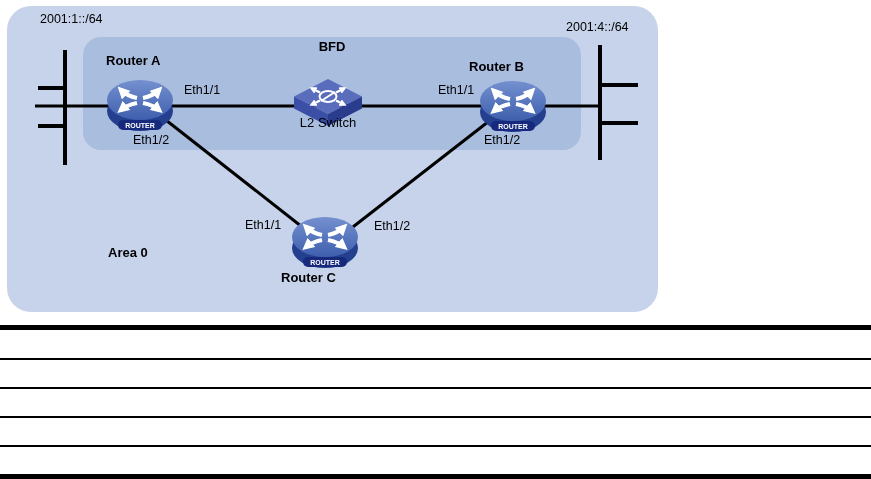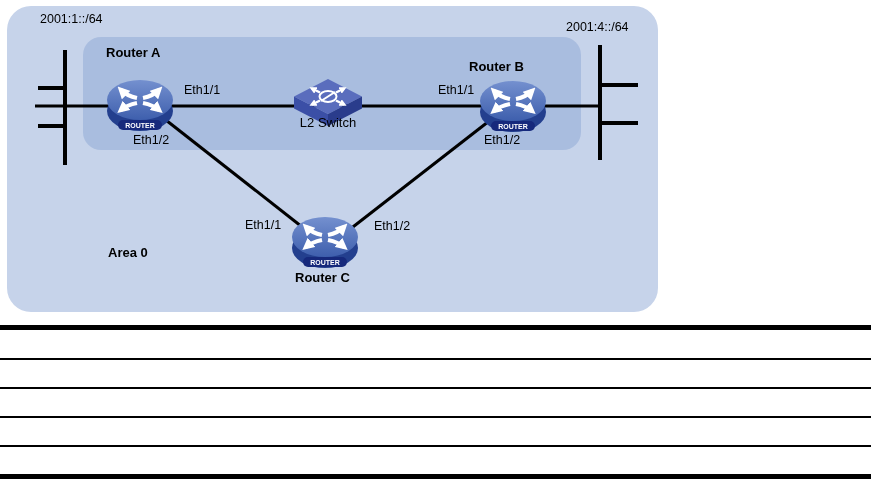--- a/index.html
+++ b/index.html
@@ -164,24 +164,25 @@
       <path d="M29,16.5 L21,12.5" marker-end="url(#ah)"></path>
       <path d="M45,16.5 L53,12.5" marker-end="url(#ah)"></path>
       <path d="M29,24.5 L21,28.5" marker-end="url(#ah)"></path>
       <path d="M45,24.5 L53,28.5" marker-end="url(#ah)"></path>
     </g>
   </svg>
 
   <div class="lbl" style="left:40px; top:13px;">2001:1::/64</div>
   <div class="lbl" style="left:566px; top:21px;text-align:center;">2001:4::/64</div>
 
-
-  <div class="lbl bold" style="left:106px; top:46px;">Router A</div>
+  <div class="lbl bold centered" style="left:83px; top:40px; width:498px;">BFD</div>
+
+  <div class="lbl bold" style="left:106px; top:54px;">Router A</div>
   <div class="lbl bold" style="left:469px; top:60px;">Router B</div>
-  <div class="lbl bold" style="left:295px; top:271px;">Router C</div>
+  <div class="lbl bold" style="left:281px; top:271px;">Router C</div>
   <div class="lbl centered" style="left:258px; top:116px; width:140px; font-size:13px;">L2 Switch</div>
 
   <div class="lbl bold" style="left:108px; top:206px;margin-top:40px;">Area 0</div>
 
   <div class="lbl" style="left:184px; top:84px;">Eth1/1</div>
   <div class="lbl" style="left:133px; top:134px;">Eth1/2</div>
   <div class="lbl" style="left:438px; top:84px;">Eth1/1</div>
   <div class="lbl" style="left:484px; top:134px;">Eth1/2</div>
   <div class="lbl" style="left:245px; top:219px;">Eth1/1</div>
   <div class="lbl" style="left:374px; top:220px;">Eth1/2</div>

